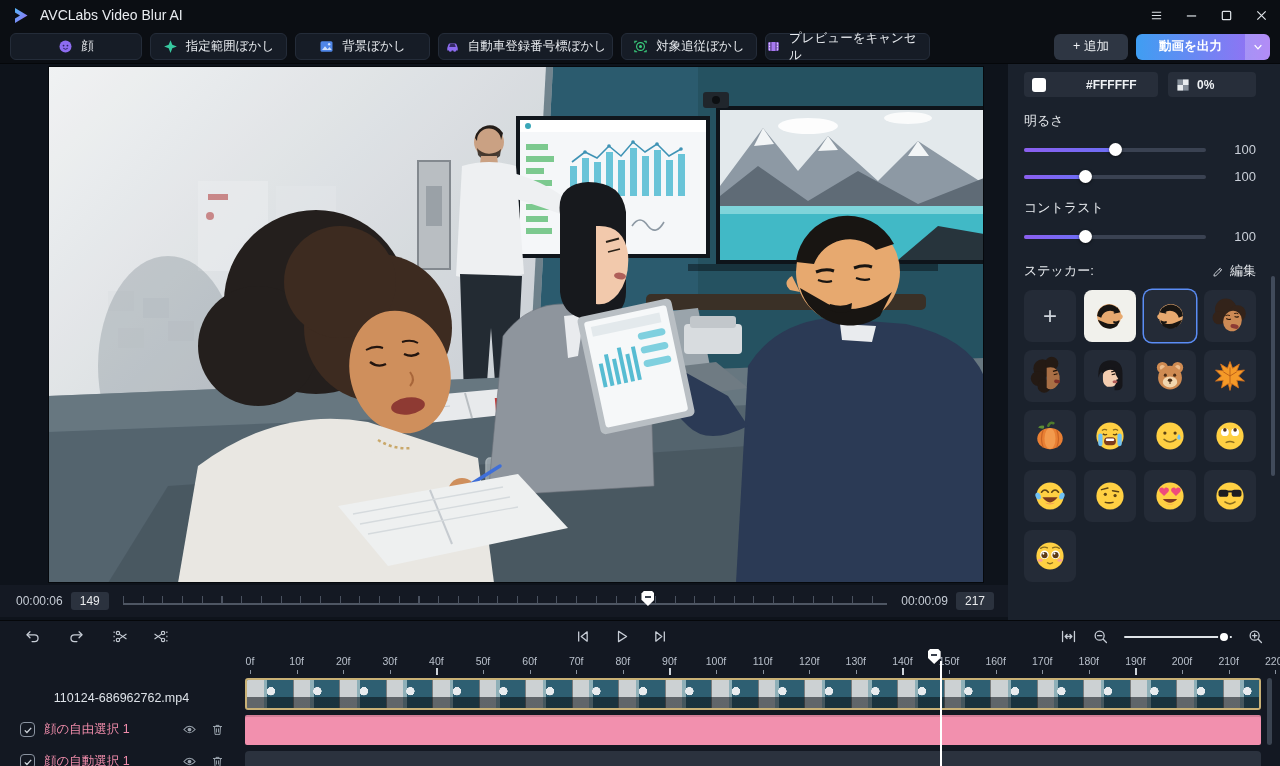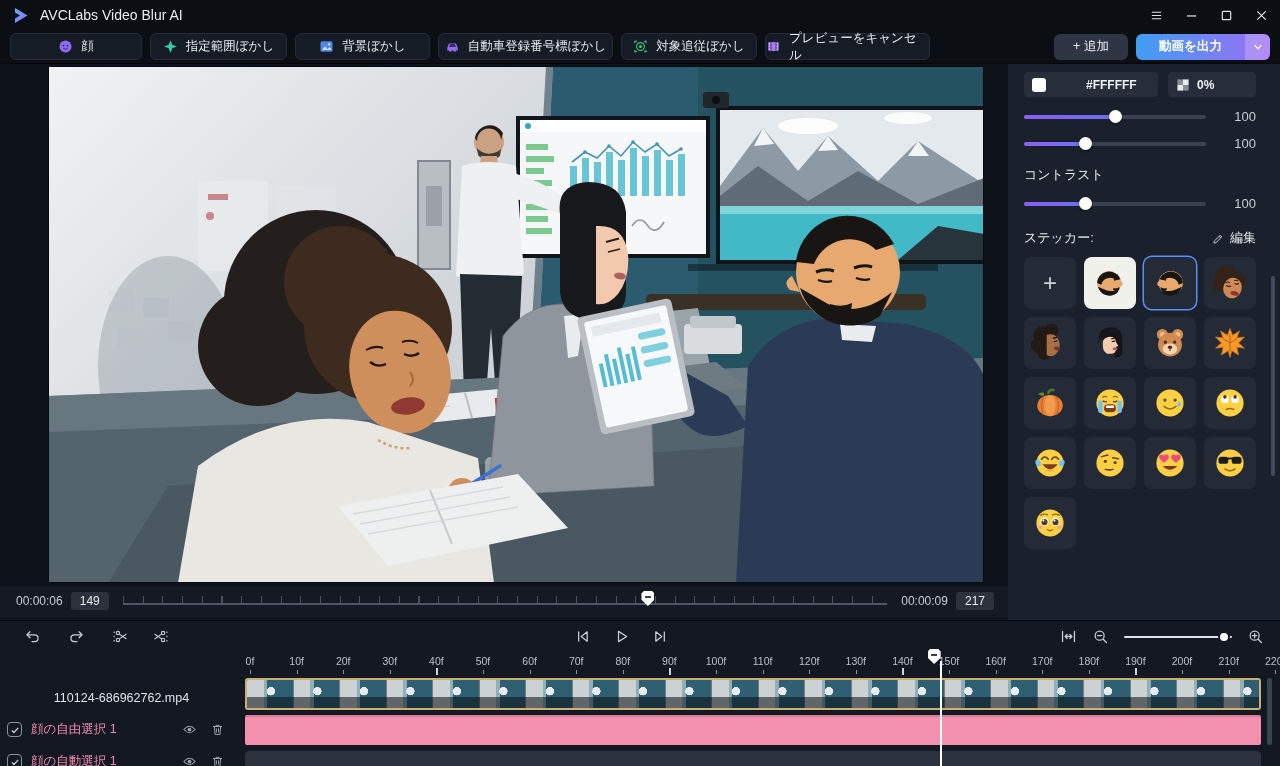--- a/index.html
+++ b/index.html
@@ -81,21 +81,21 @@
   .tl-right{position:absolute;right:16px;top:7px;display:flex;align-items:center;gap:15px;}
   .tl-right svg{width:17px;height:17px;cursor:pointer;}
   .zslider{position:relative;width:108px;height:14px;cursor:pointer;}
   .zslider .line{position:absolute;left:0;right:0;top:6px;height:2px;background:#dfe3e8;border-radius:1px;}
   .zslider .knob{position:absolute;right:2px;top:1px;width:12px;height:12px;border-radius:50%;background:#fff;border:2px solid #131822;cursor:grab;}
 
   .cancelbtn{position:absolute;left:10px;top:38px;width:224px;height:25px;border-radius:5px;
      background:linear-gradient(90deg,#3fb4f2,#a47df3 55%,#ef8bed);display:flex;align-items:center;justify-content:center;
      font-size:12.5px;color:#fff;cursor:pointer;}
   .filename{position:absolute;left:0;top:70px;width:243px;text-align:center;font-size:12.5px;color:#dde2e8;}
-  .trackrow{position:absolute;left:0;width:243px;height:27px;display:flex;align-items:center;padding:0 18px 0 7px;cursor:pointer;}
+  .trackrow{position:absolute;left:0;width:243px;height:27px;display:flex;align-items:center;padding:0 18px 0 20px;cursor:pointer;}
   .cb{width:15px;height:15px;border:1.5px solid #8a93a0;border-radius:4px;display:flex;align-items:center;justify-content:center;cursor:pointer;flex:0 0 auto;}
   .cb svg{width:10px;height:10px;}
   .trackrow .lbl{margin-left:9px;font-size:12.5px;color:#f08cab;white-space:nowrap;}
   .trackrow .icons{margin-left:auto;display:flex;gap:13px;}
   .trackrow .icons svg{width:15px;height:15px;cursor:pointer;}
 
   .tracks{position:absolute;left:243px;top:0;right:0;height:100%;overflow:hidden;}
   .rulerlabel{position:absolute;top:34px;transform:translateX(-50%);font-size:10.5px;color:#b9c0cb;}
   .rulertick{position:absolute;top:49px;width:1px;height:4px;background:#8a93a0;}
   .rulertick.big{top:47px;height:7px;width:2px;background:#cdd3da;}
@@ -681,20 +681,21 @@
         </div>
         <div class="field opacity">
           <svg>
               <use href="#ic-checker"></use>
             </svg>
           <span class="val">0%</span>
         </div>
       </div>
       <div id="sliders">
           <div class="sl-group">
+            <div class="sl-label">明るさ</div>
             <div class="sl-row">
               <div class="sl-track">
                 <div class="sl-fill" style="width: 50.5%;"></div>
                 <div class="sl-handle" style="left: 50.5%;"></div>
               </div>
               <div class="sl-value">100</div>
             </div>
           </div>
           <div class="sl-group">
             <div class="sl-row">

